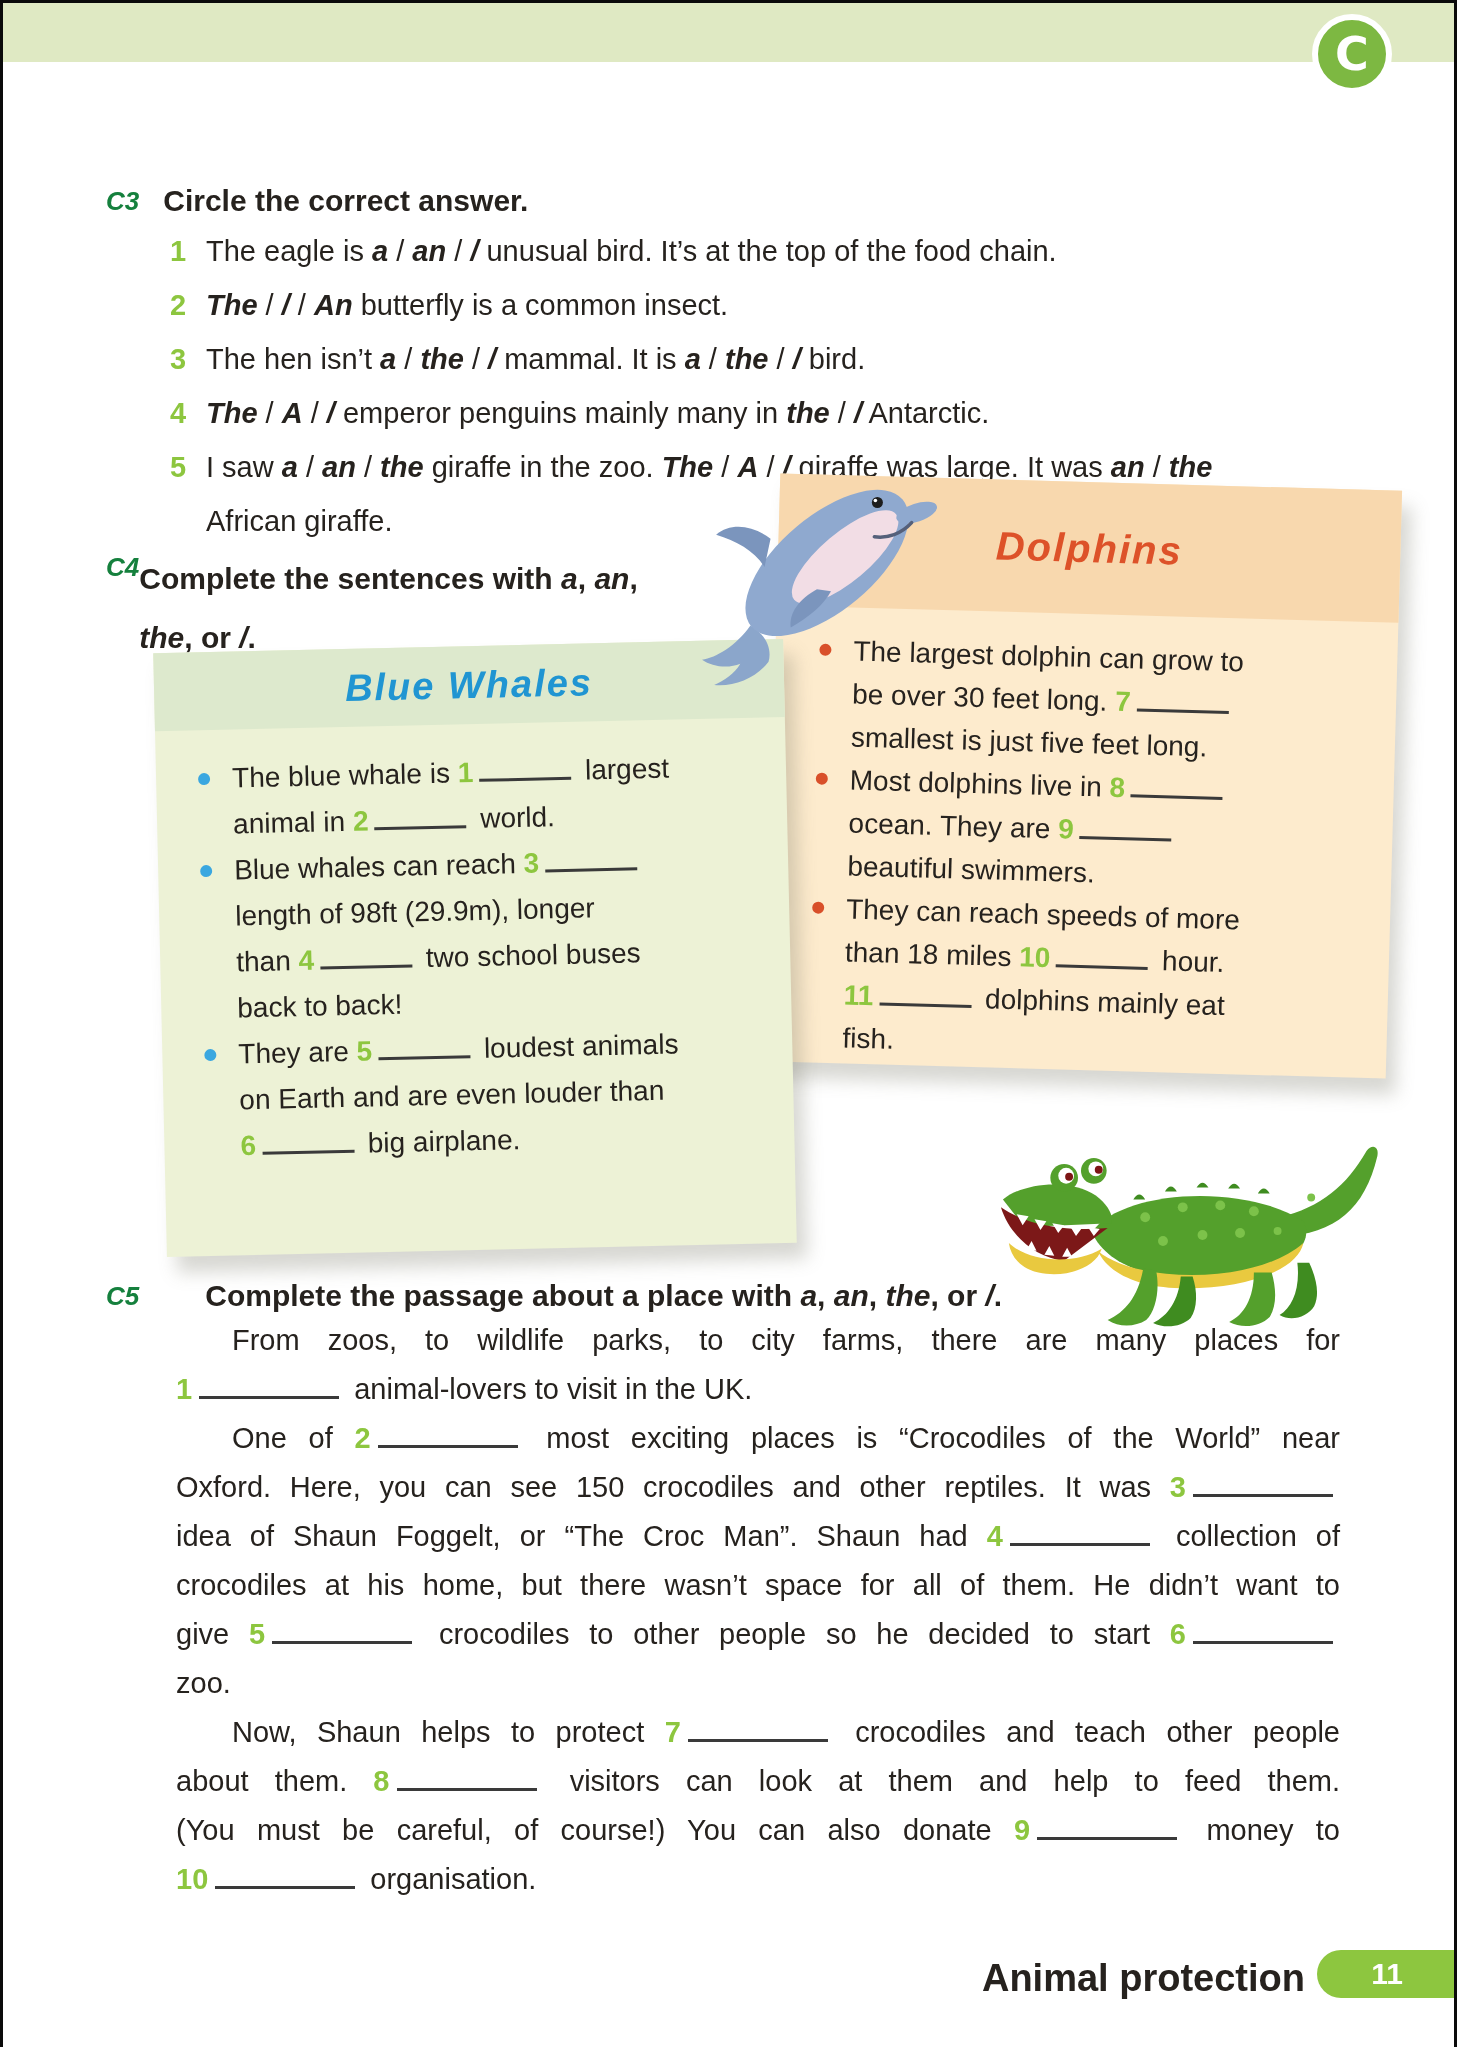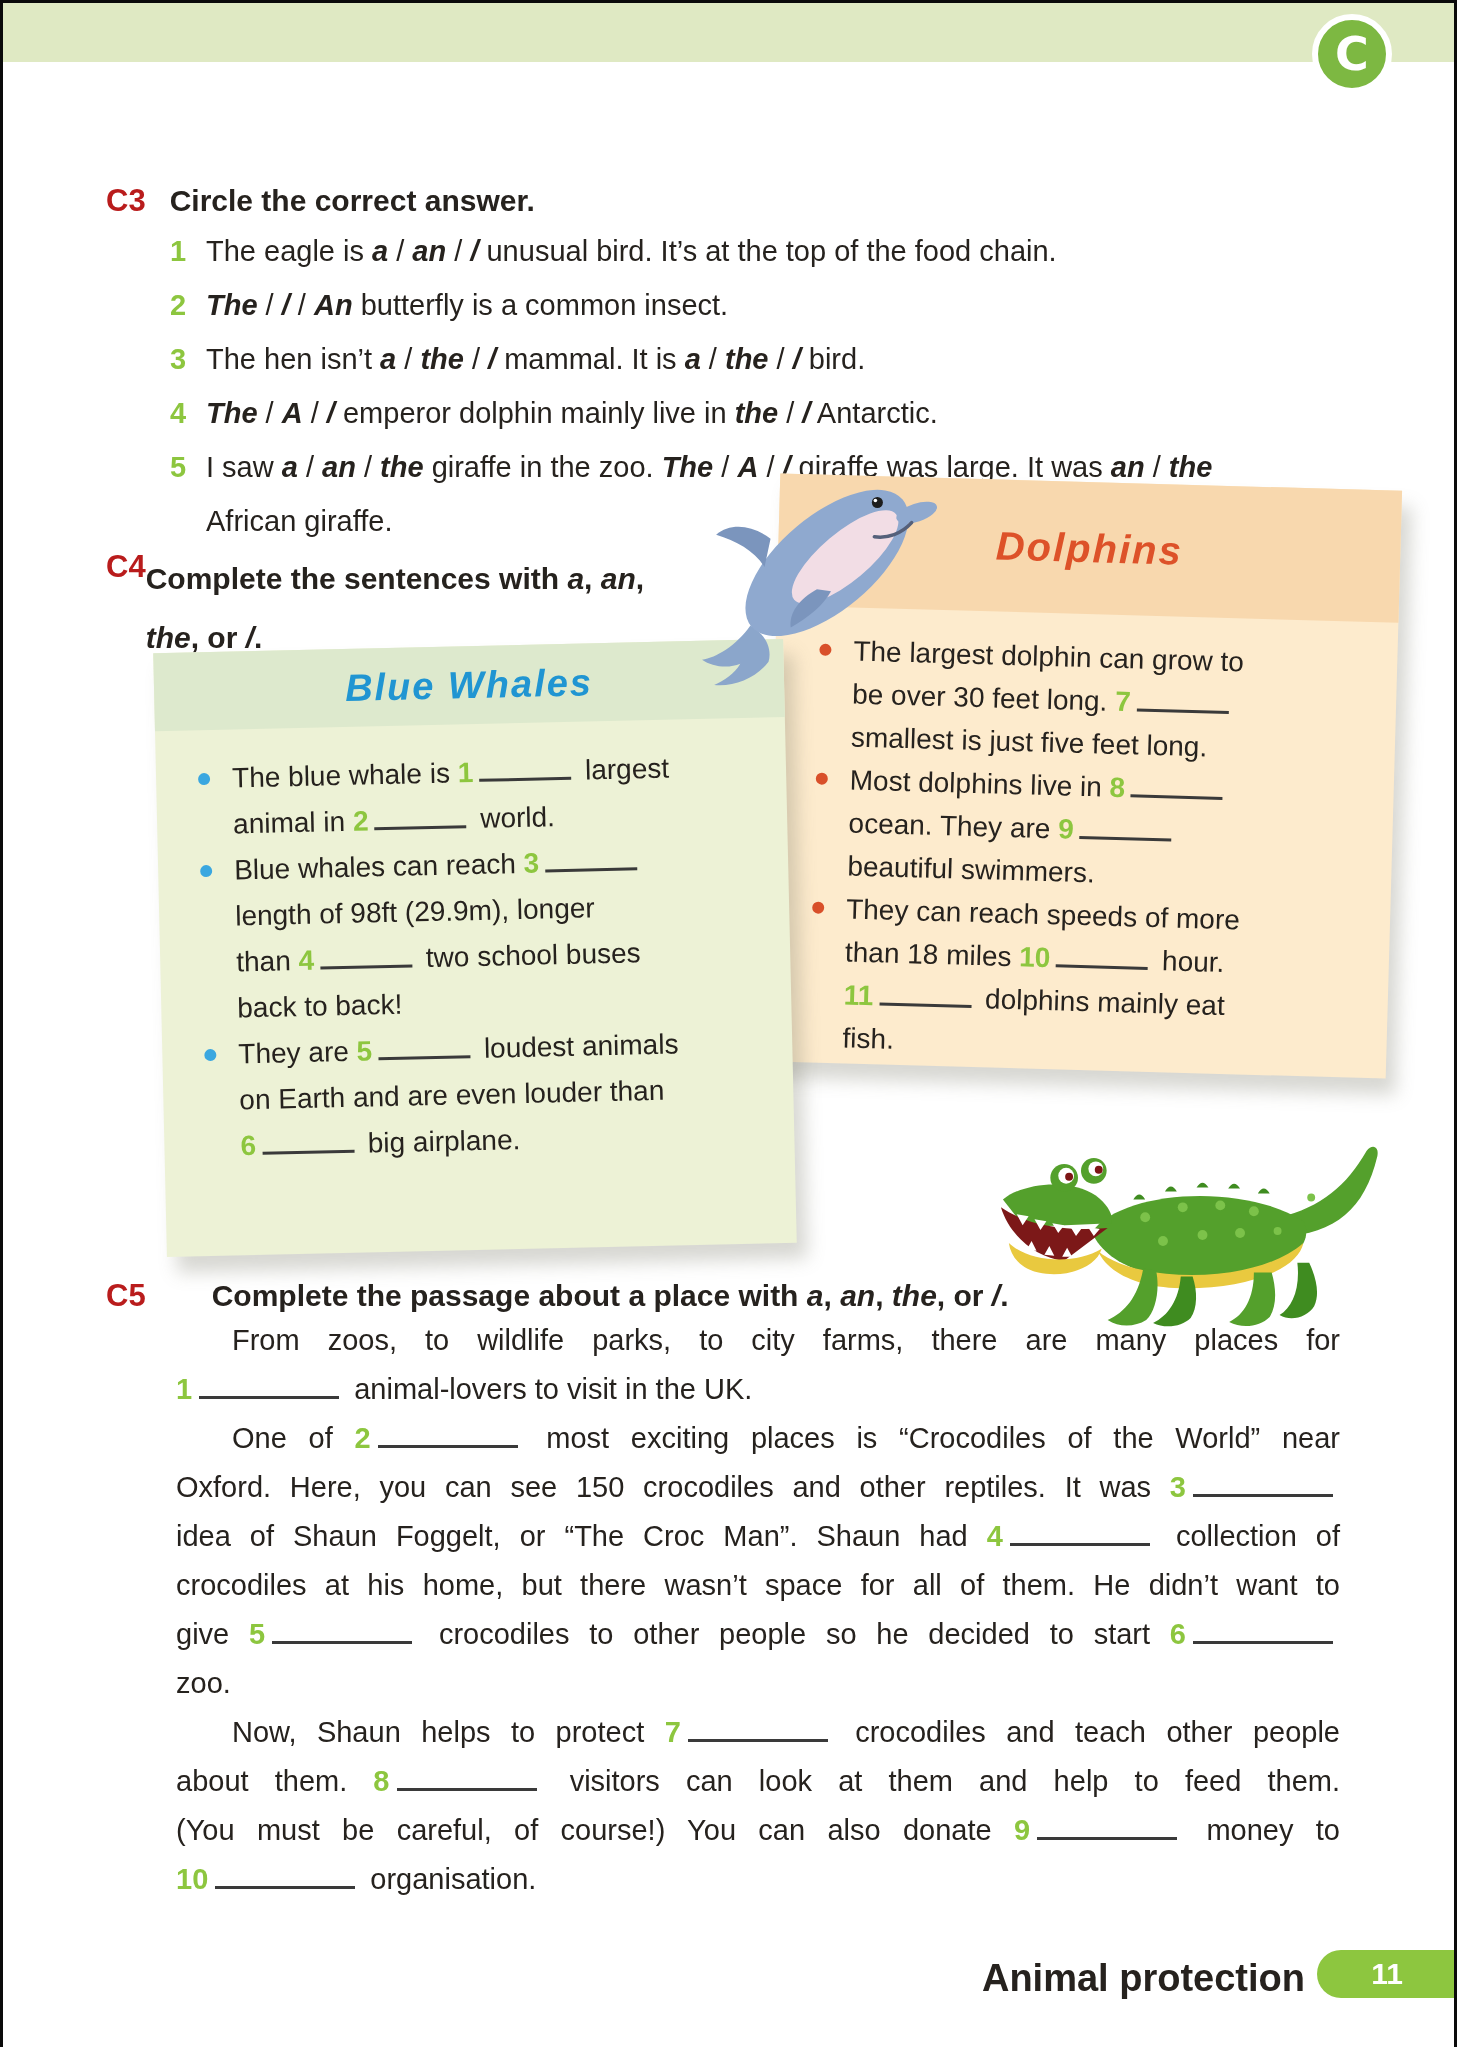--- a/index.html
+++ b/index.html
@@ -9,21 +9,21 @@
   .edge-top{left:0;top:0;width:1457px;height:3px;}
   .edge-left{left:0;top:0;width:3px;height:2047px;}
   .edge-right{right:0;top:0;width:3px;height:2047px;}
 
   .band{position:absolute;left:0;top:0;width:1457px;height:62px;background:#dfe9c3;}
   .unit-badge{position:absolute;left:1312px;top:14px;width:68px;height:68px;border-radius:50%;
               background:#7db842;border:6px solid #ffffff;display:flex;align-items:center;justify-content:center;z-index:5;}
   .unit-badge span{color:#ffffff;font-weight:700;font-size:46px;font-family:"DejaVu Sans", sans-serif;}
 
   .ex-head{position:absolute;display:flex;gap:24px;align-items:flex-start;}
-  .ex-label{color:#b91c1c;font-weight:700;font-size:31px;line-height:36px;flex:none;}
+  .ex-label{color:#15803d;font-weight:700;font-size:26px;line-height:36px;flex:none;font-style:italic;}
   .ex-title{font-weight:700;font-size:30px;line-height:36px;}
 
   .c3-items{position:absolute;left:170px;top:224px;width:1200px;}
   .c3-item{display:flex;font-size:29px;line-height:54px;}
   .c3-item .inum{color:#8dc63f;font-weight:700;width:36px;flex:none;}
   .c3-item .itext{flex:1;}
 
   .c4-block{position:absolute;left:106px;top:549px;width:640px;display:flex;}
   .c4-block .lines{font-weight:700;font-size:30px;line-height:59px;}
 
@@ -93,21 +93,21 @@
   <div class="c3-item">
     <span class="inum">2</span>
     <span class="itext"><span class="sg-c">The</span><span class="sg-n"> / </span><span class="sg-c">/</span><span class="sg-n"> / </span><span class="sg-c">An</span><span class="sg-n"> butterfly is a common insect.</span></span>
   </div>
   <div class="c3-item">
     <span class="inum">3</span>
     <span class="itext"><span class="sg-n">The hen isn’t </span><span class="sg-c">a</span><span class="sg-n"> / </span><span class="sg-c">the</span><span class="sg-n"> / </span><span class="sg-c">/</span><span class="sg-n"> mammal. It is </span><span class="sg-c">a</span><span class="sg-n"> / </span><span class="sg-c">the</span><span class="sg-n"> / </span><span class="sg-c">/</span><span class="sg-n"> bird.</span></span>
   </div>
   <div class="c3-item">
     <span class="inum">4</span>
-    <span class="itext"><span class="sg-c">The</span><span class="sg-n"> / </span><span class="sg-c">A</span><span class="sg-n"> / </span><span class="sg-c">/</span><span class="sg-n"> emperor dolphin mainly live in </span><span class="sg-c">the</span><span class="sg-n"> / </span><span class="sg-c">/</span><span class="sg-n"> Antarctic.</span></span>
+    <span class="itext"><span class="sg-c">The</span><span class="sg-n"> / </span><span class="sg-c">A</span><span class="sg-n"> / </span><span class="sg-c">/</span><span class="sg-n"> emperor penguins mainly many in </span><span class="sg-c">the</span><span class="sg-n"> / </span><span class="sg-c">/</span><span class="sg-n"> Antarctic.</span></span>
   </div>
   <div class="c3-item">
     <span class="inum">5</span>
     <span class="itext"><span class="sg-n">I saw </span><span class="sg-c">a</span><span class="sg-n"> / </span><span class="sg-c">an</span><span class="sg-n"> / </span><span class="sg-c">the</span><span class="sg-n"> giraffe in the zoo. </span><span class="sg-c">The</span><span class="sg-n"> / </span><span class="sg-c">A</span><span class="sg-n"> / </span><span class="sg-c">/</span><span class="sg-n"> giraffe was large. It was </span><span class="sg-c">an</span><span class="sg-n"> / </span><span class="sg-c">the</span><br><span class="sg-n">African giraffe.</span></span>
   </div>
 </div>
 
 <div class="c4-block">
   <span class="ex-label">C4</span>
   <div class="lines">

